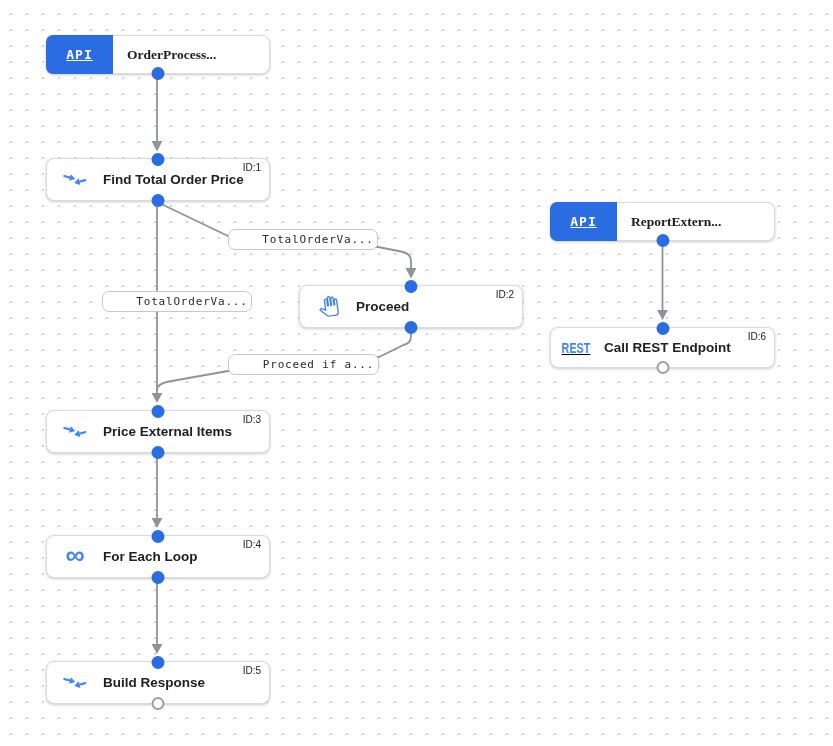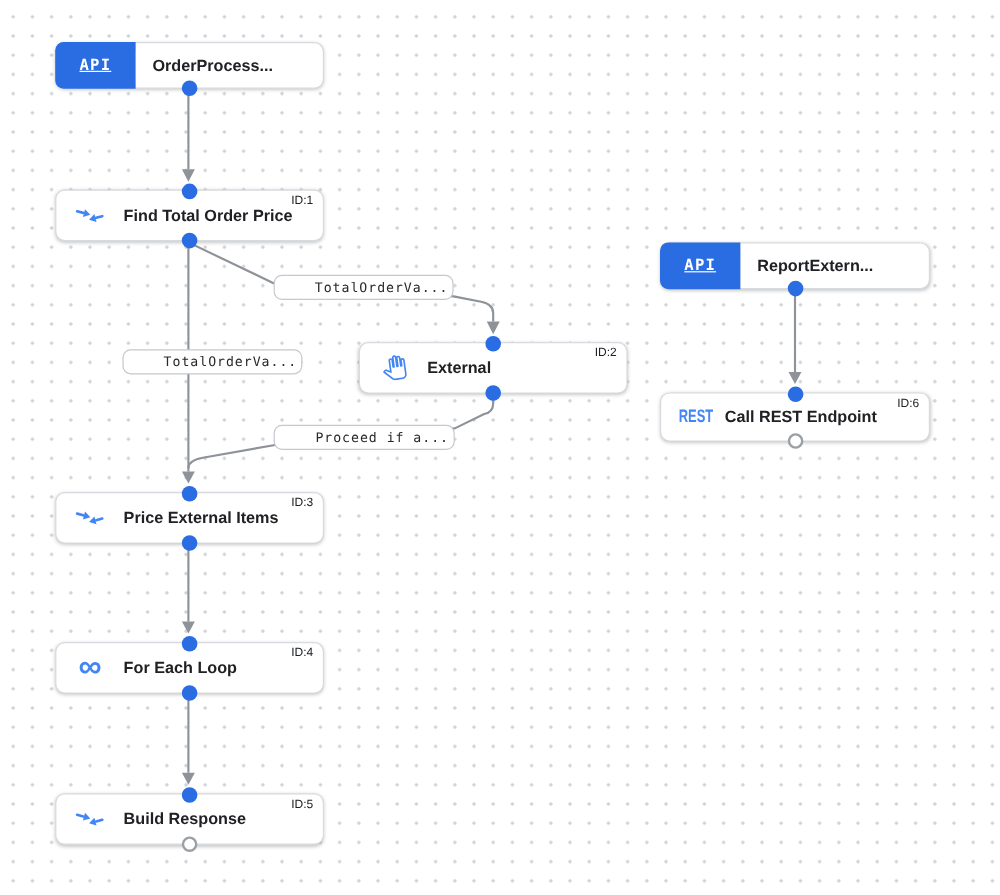--- a/index.html
+++ b/index.html
@@ -18,28 +18,28 @@
     position:absolute;background:#fff;border:1px solid #d7dade;border-radius:8px;
     box-shadow:0 1px 3px rgba(60,64,67,.28);display:flex;align-items:center;
     box-sizing:border-box;
   }
   .node .title{font-weight:bold;font-size:13.5px;color:#202124;white-space:nowrap;}
   .trigger .badge{
     align-self:stretch;width:67px;margin:-1px 0 -1px -1px;border-radius:7px 0 0 7px;
     background:#2a6ce2;color:#fff;display:flex;align-items:center;justify-content:center;
     font-family:"DejaVu Sans Mono",monospace;font-weight:bold;font-size:13px;letter-spacing:1px;text-decoration:underline;
   }
-  .trigger .title{margin-left:14px;}
+  .trigger .title{margin-left:14px;font-family:Liberation Serif, serif;}
   .task{padding-left:14px;}
   .task .icon-wrap{width:28px;display:flex;align-items:center;justify-content:center;flex:none;}
   .task .title{margin-left:14px;}
   .task-id{position:absolute;top:3px;right:8px;font-size:10px;color:#202124;}
   .infinity{font-size:27px;line-height:20px;color:#4285f4;font-weight:600;position:relative;top:-2px;}
   .hand-icon{transform:rotate(-8deg);}
-  .rest-wrap{width:36px;display:flex;justify-content:flex-start;flex:none;}
+  .rest-wrap{width:36px;display:flex;justify-content:flex-end;flex:none;text-decoration:underline;}
   .rest-text{display:inline-block;transform:scaleX(.72);transform-origin:center;
     font-weight:bold;font-size:15px;color:#4285f4;white-space:nowrap;}
   .node-rest{padding-left:9px;}
   .node-rest .title{margin-left:8px;}
 
   .port{position:absolute;width:13px;height:13px;border-radius:50%;
     left:50%;transform:translateX(-50%);box-sizing:border-box;z-index:3;}
   .port.top{top:-6.5px;}
   .port.bottom{bottom:-6.5px;}
   .port.connected{background:#2a6ce2;}
@@ -103,21 +103,21 @@
     <span class="port top connected"></span>
     <span class="port bottom connected"></span>
   </div>
 
   <div class="node task" style="left: 299px; top: 285px; width: 224px; height: 43px;">
     <span class="icon-wrap">
       <svg class="hand-icon" width="21" height="21" viewBox="-1 -1 26 26">
         <path d="M23 5.5V20c0 2.2-1.8 4-4 4h-7.3c-1.08 0-2.1-.43-2.85-1.19L1 14.83s1.26-1.23 1.3-1.25c.22-.19.49-.29.79-.29.22 0 .42.06.6.16.04.01 4.31 2.46 4.31 2.46V4c0-.83.67-1.5 1.5-1.5S11 3.17 11 4v7h1V1.5c0-.83.67-1.5 1.5-1.5S15 .67 15 1.5V11h1V2.5c0-.83.67-1.5 1.5-1.5s1.5.67 1.5 1.5V11h1V5.5c0-.83.67-1.5 1.5-1.5s1.5.67 1.5 1.5z" fill="none" stroke="#4285f4" stroke-width="1.7" stroke-linejoin="round"></path>
       </svg>
     </span>
-    <span class="title">External</span>
+    <span class="title">Proceed</span>
     <span class="task-id">ID:2</span>
     <span class="port top connected"></span>
     <span class="port bottom connected"></span>
   </div>
 
   <div class="node trigger" style="left: 550px; top: 202px; width: 225px; height: 39px;">
     <span class="badge">API</span>
     <span class="title">ReportExtern...</span>
     <span class="port bottom connected"></span>
   </div>

